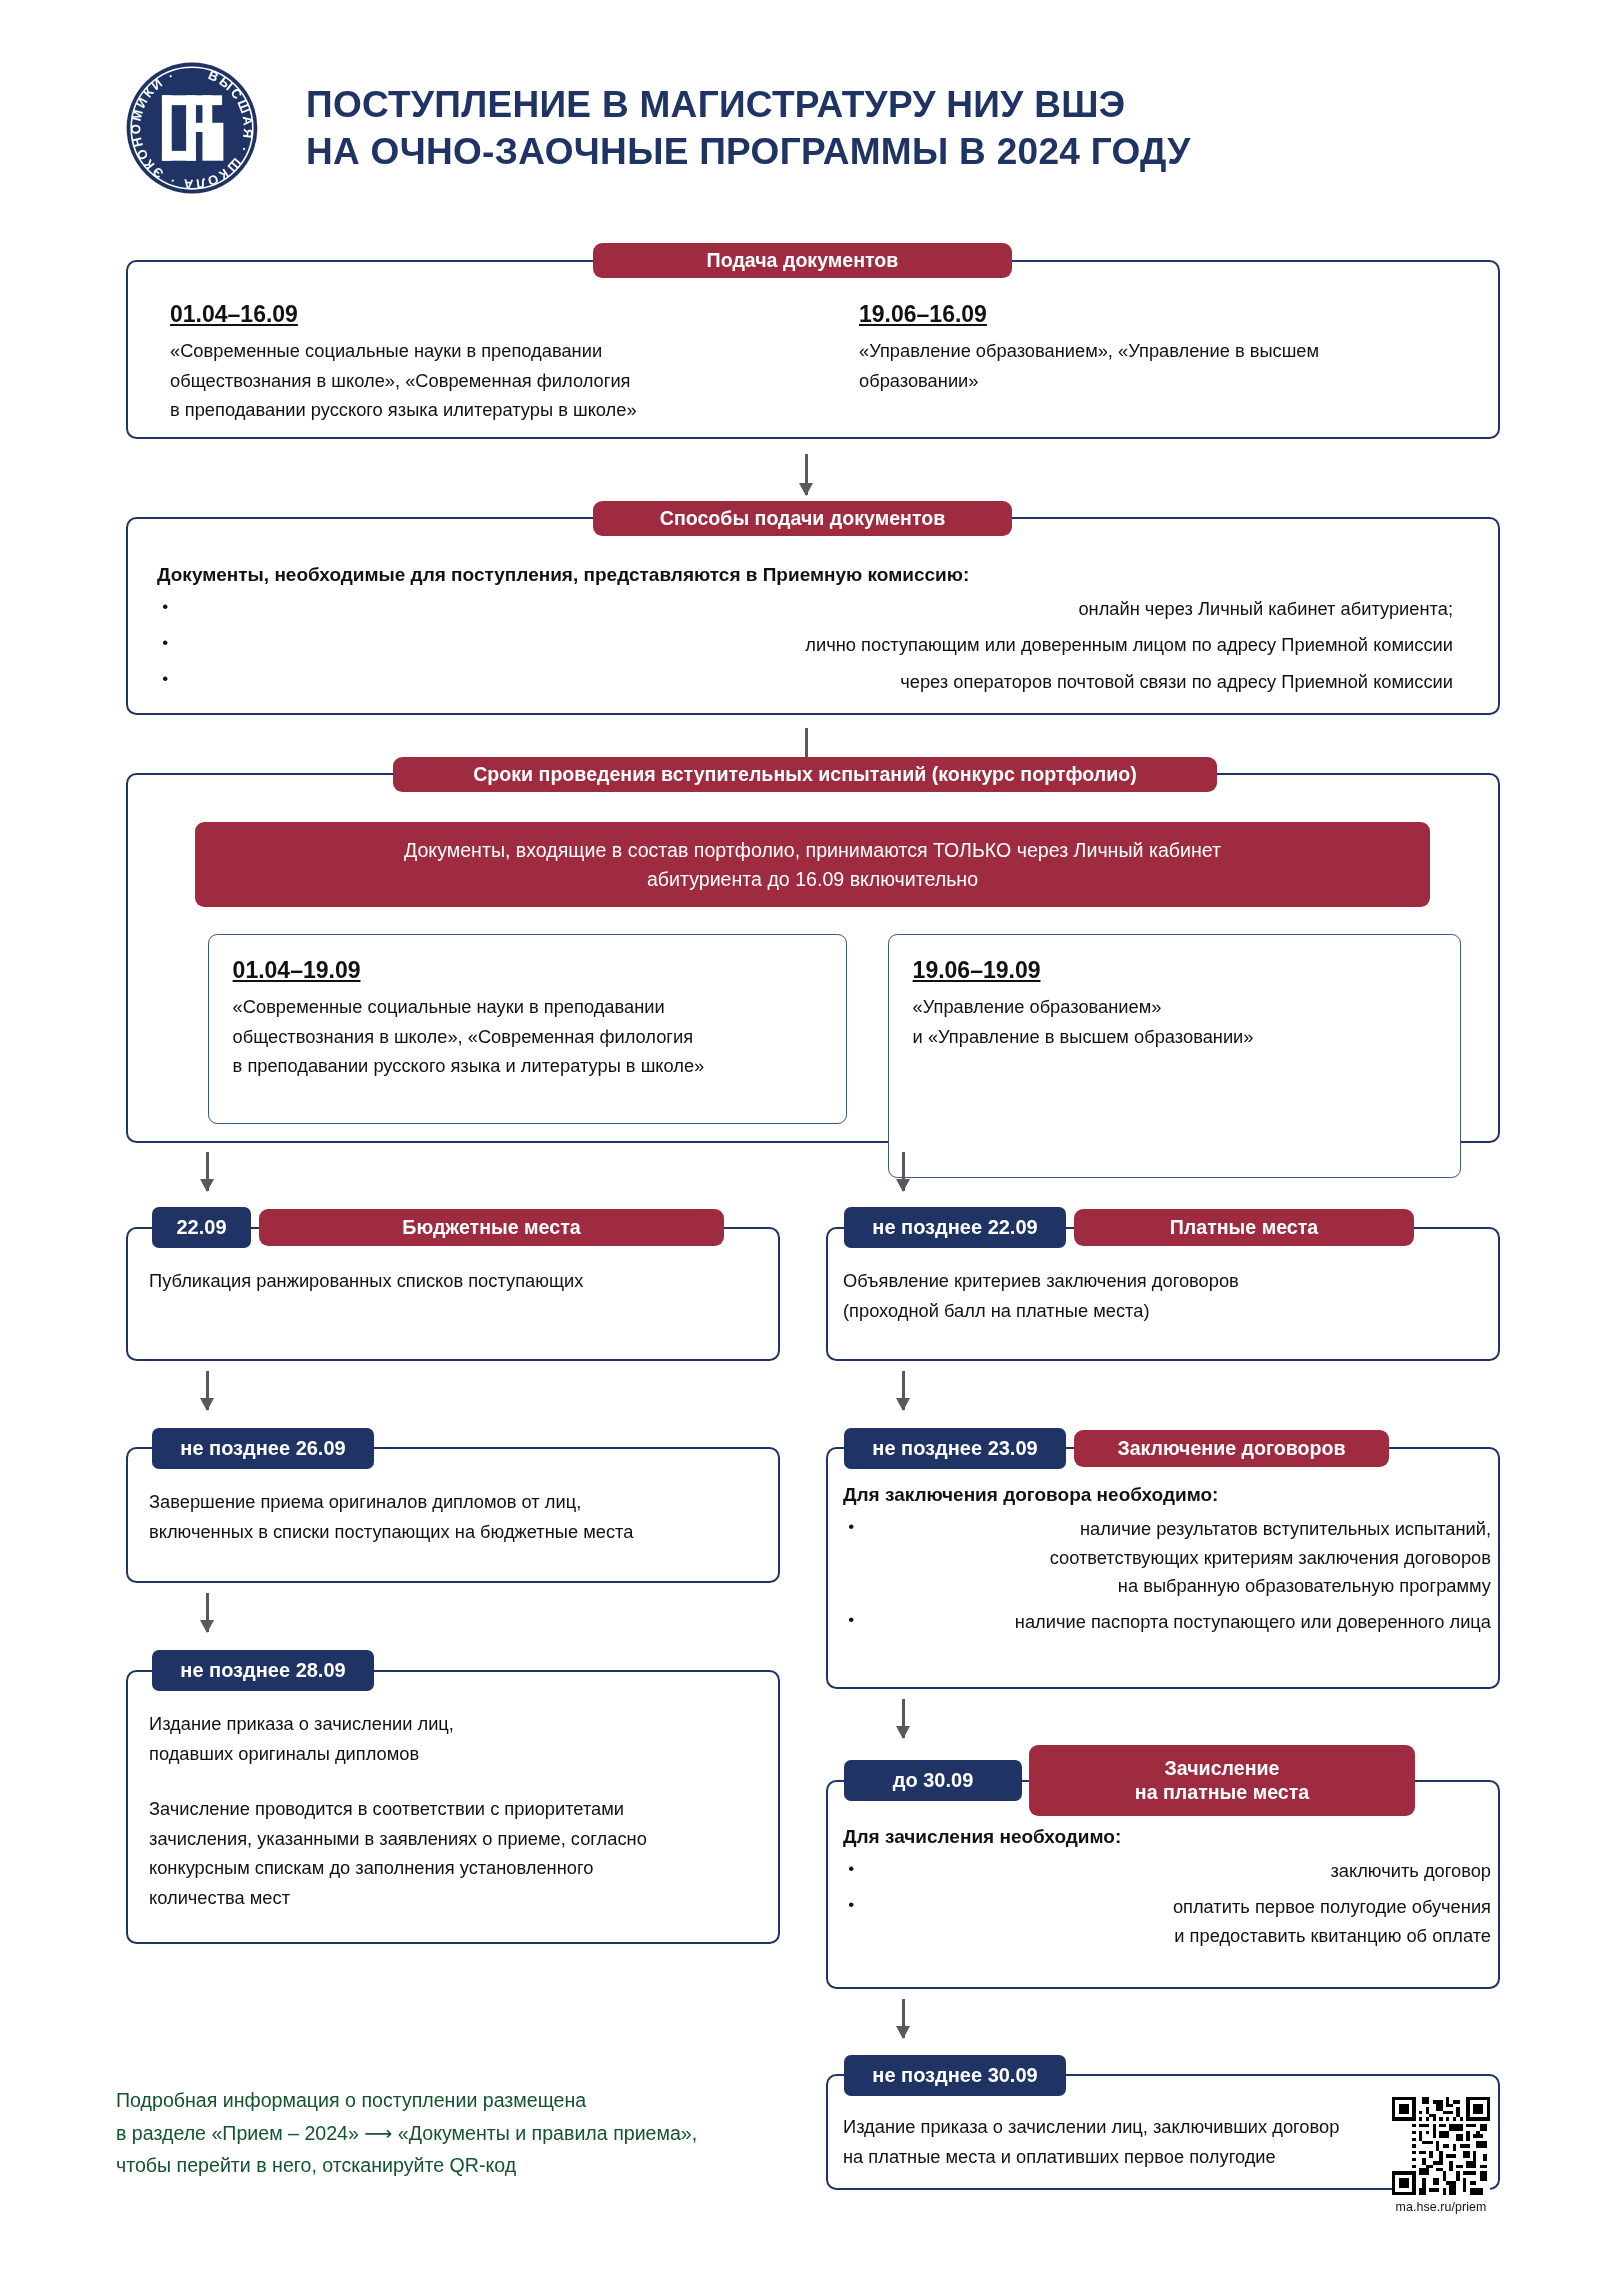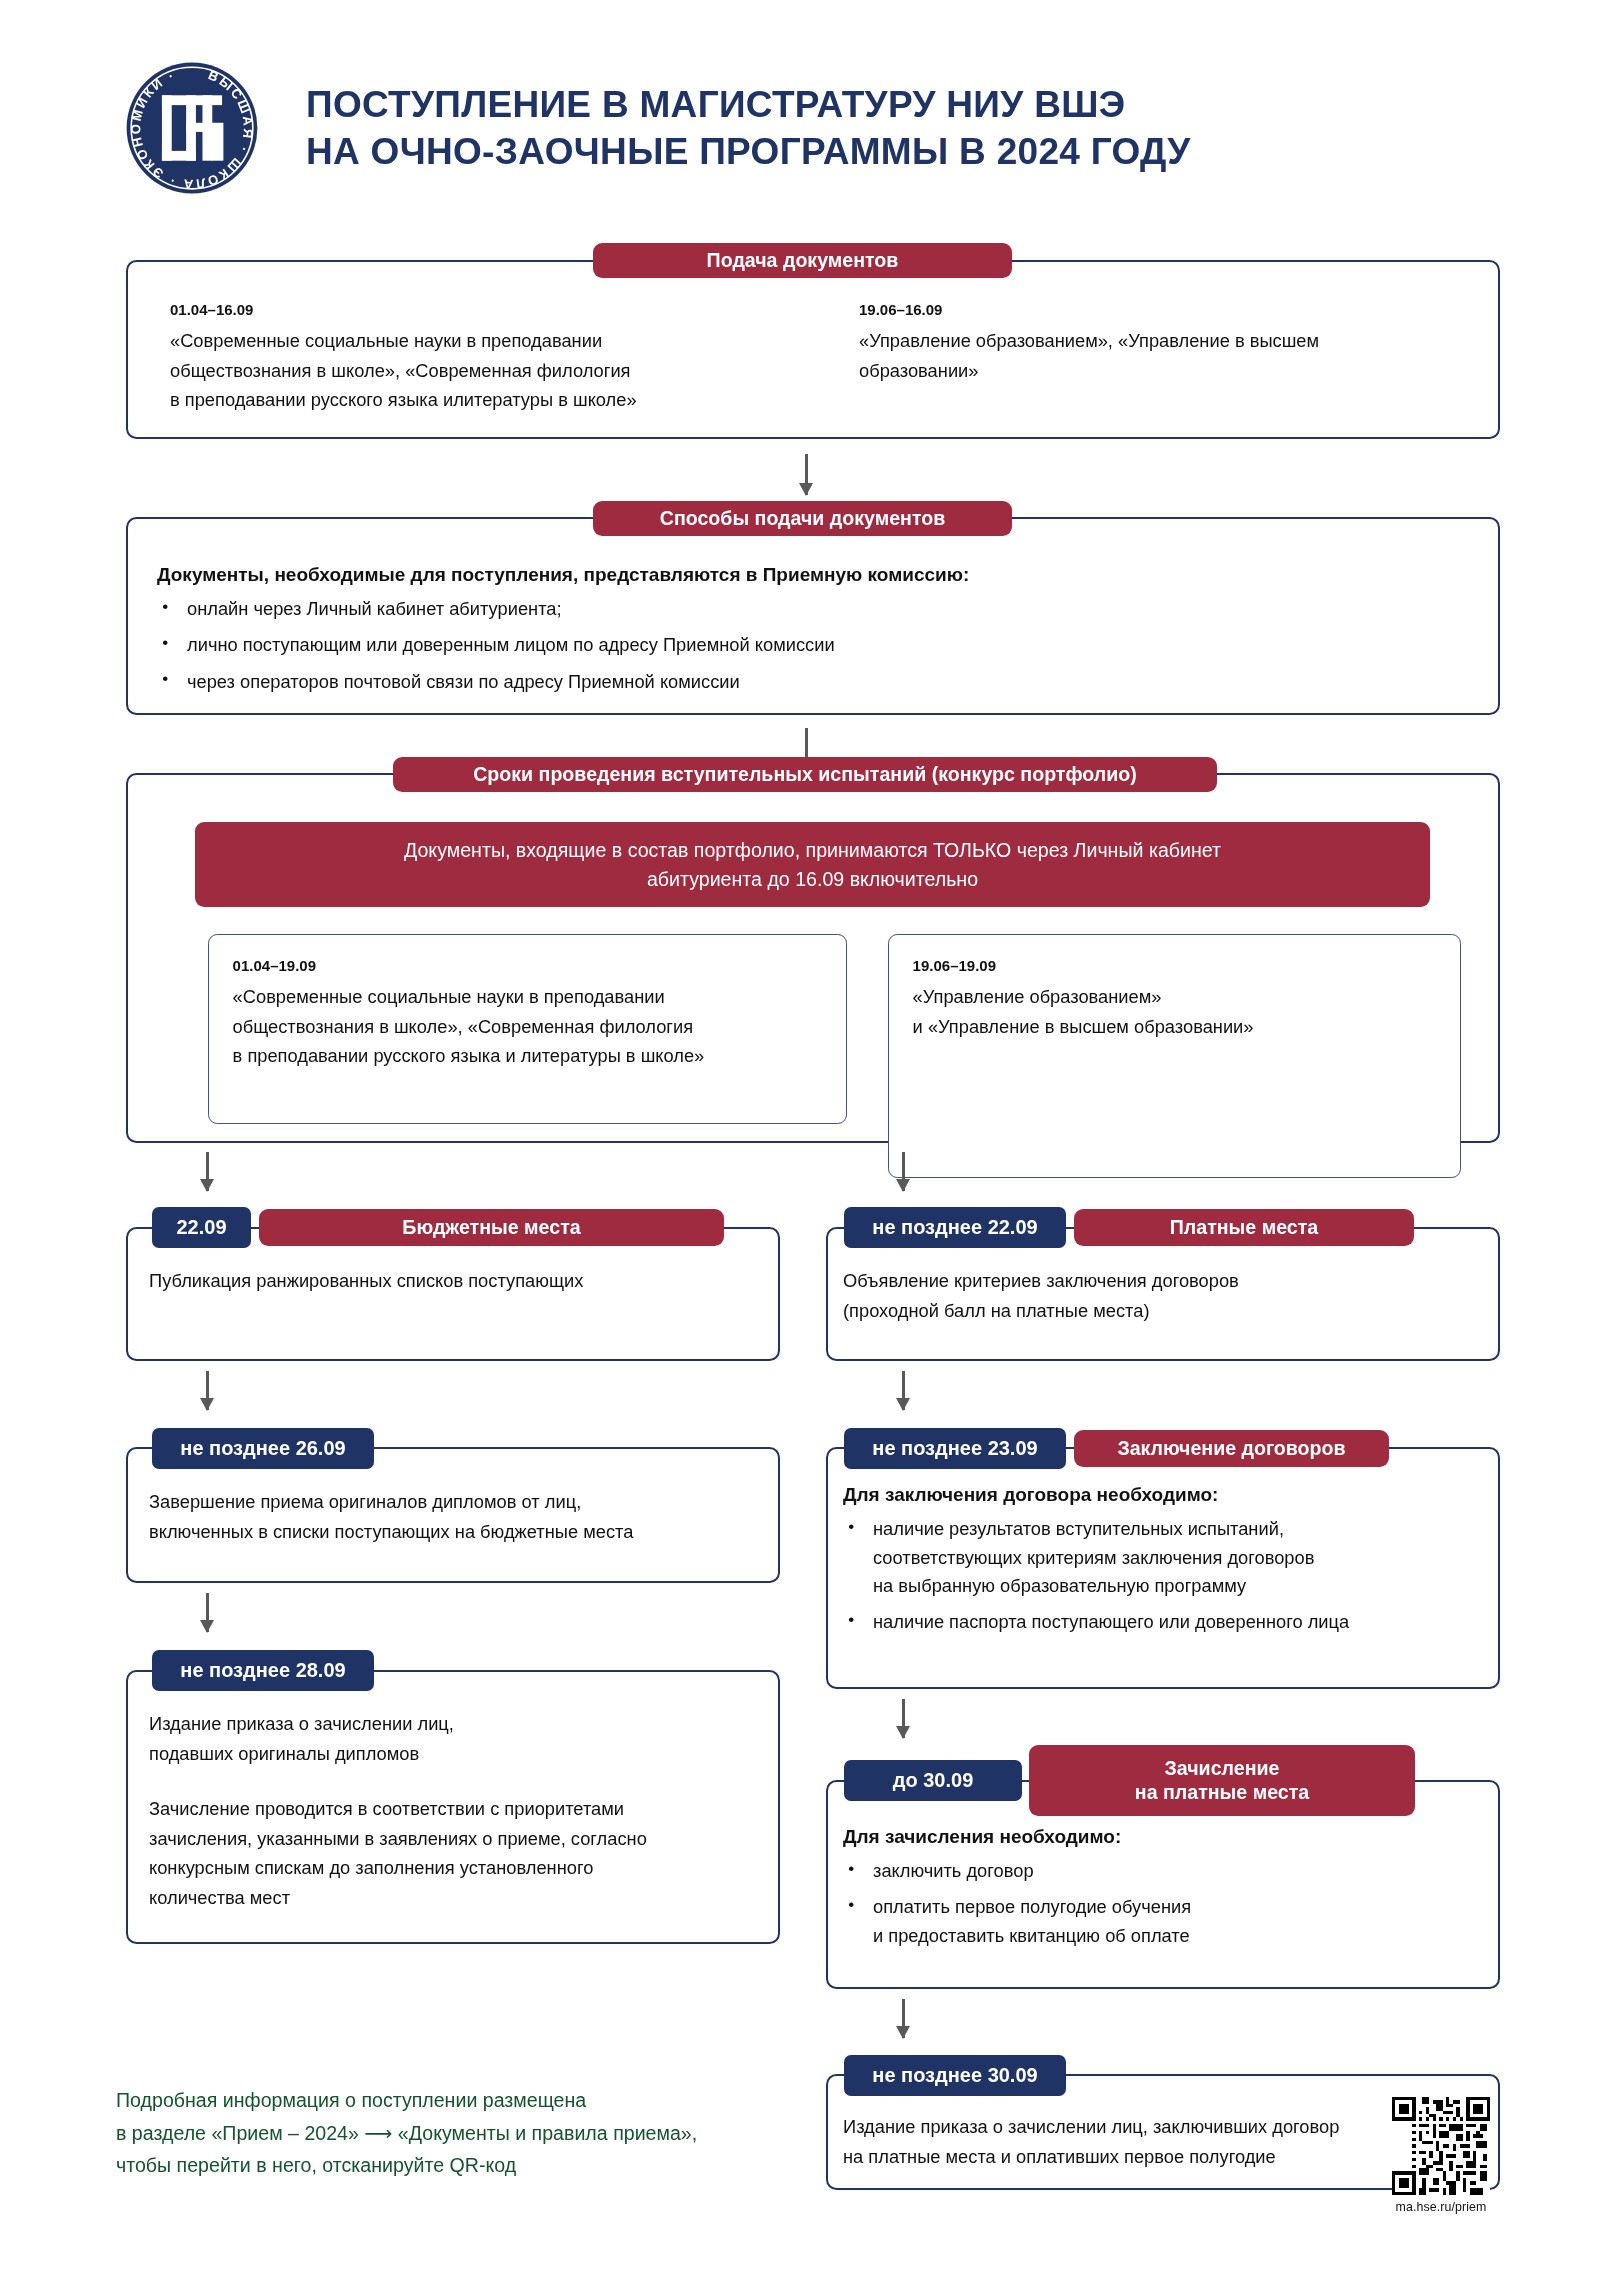--- a/index.html
+++ b/index.html
@@ -109,24 +109,25 @@
   .subbox {
     position: absolute;
     border: 1.3px solid #3C5488;
     border-radius: 9.2px;
     background: #ffffff;
     box-sizing: border-box;
     padding: 22px 23.6px;
   }
 
   .dt {
-    font-size: 15px;
+    font-size: 23px;
     font-weight: bold;
     color: #111111;
     margin-bottom: 7.9px;
+    text-decoration: underline;
   }
   .body-txt {
     font-size: 18.3px;
     line-height: 1.62;
     color: #111111;
   }
   .body-txt .ln { display: block; }
 
   .box-pad {
     position: absolute;
@@ -136,20 +137,21 @@
   .lead {
     font-size: 19px;
     font-weight: bold;
     color: #111111;
     margin-bottom: 9.2px;
   }
   ul.bullets {
     list-style: none;
     margin: 0;
     padding: 0;
+    text-align: right;
   }
   ul.bullets li {
     font-size: 18.3px;
     line-height: 1.55;
     position: relative;
     padding-left: 30px;
     margin-bottom: 7.9px;
     color: #111111;
   }
   ul.bullets li::before {

